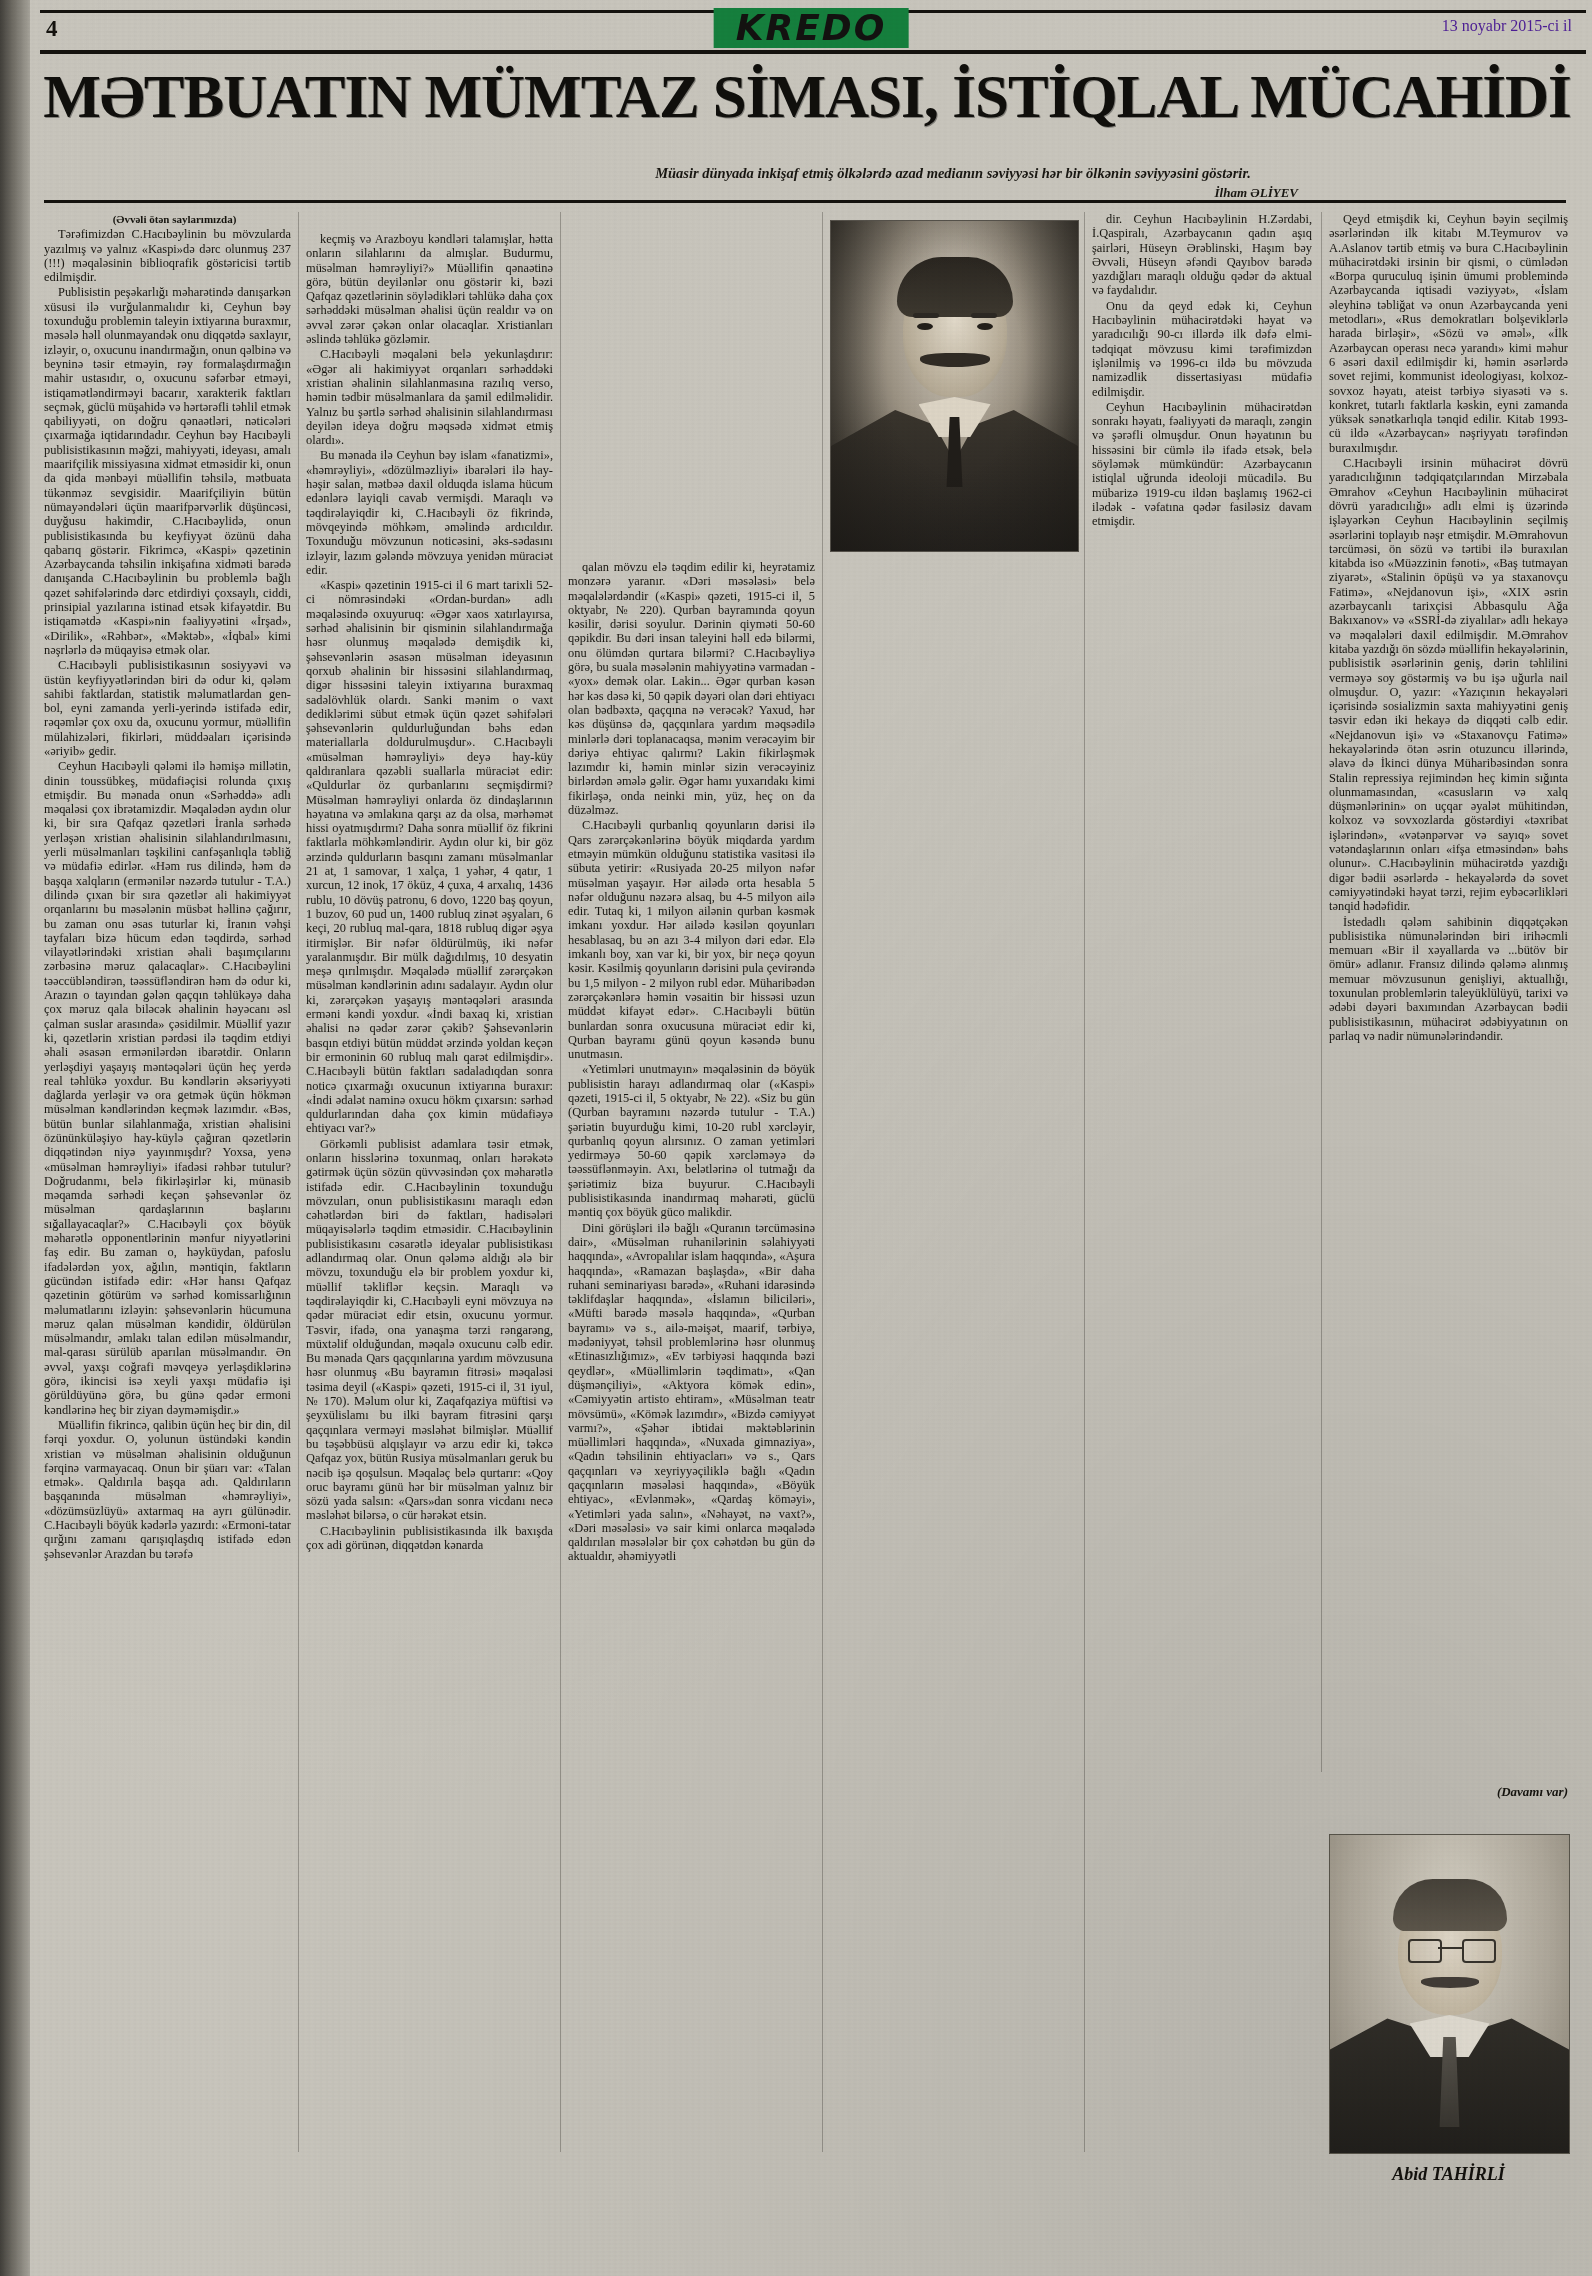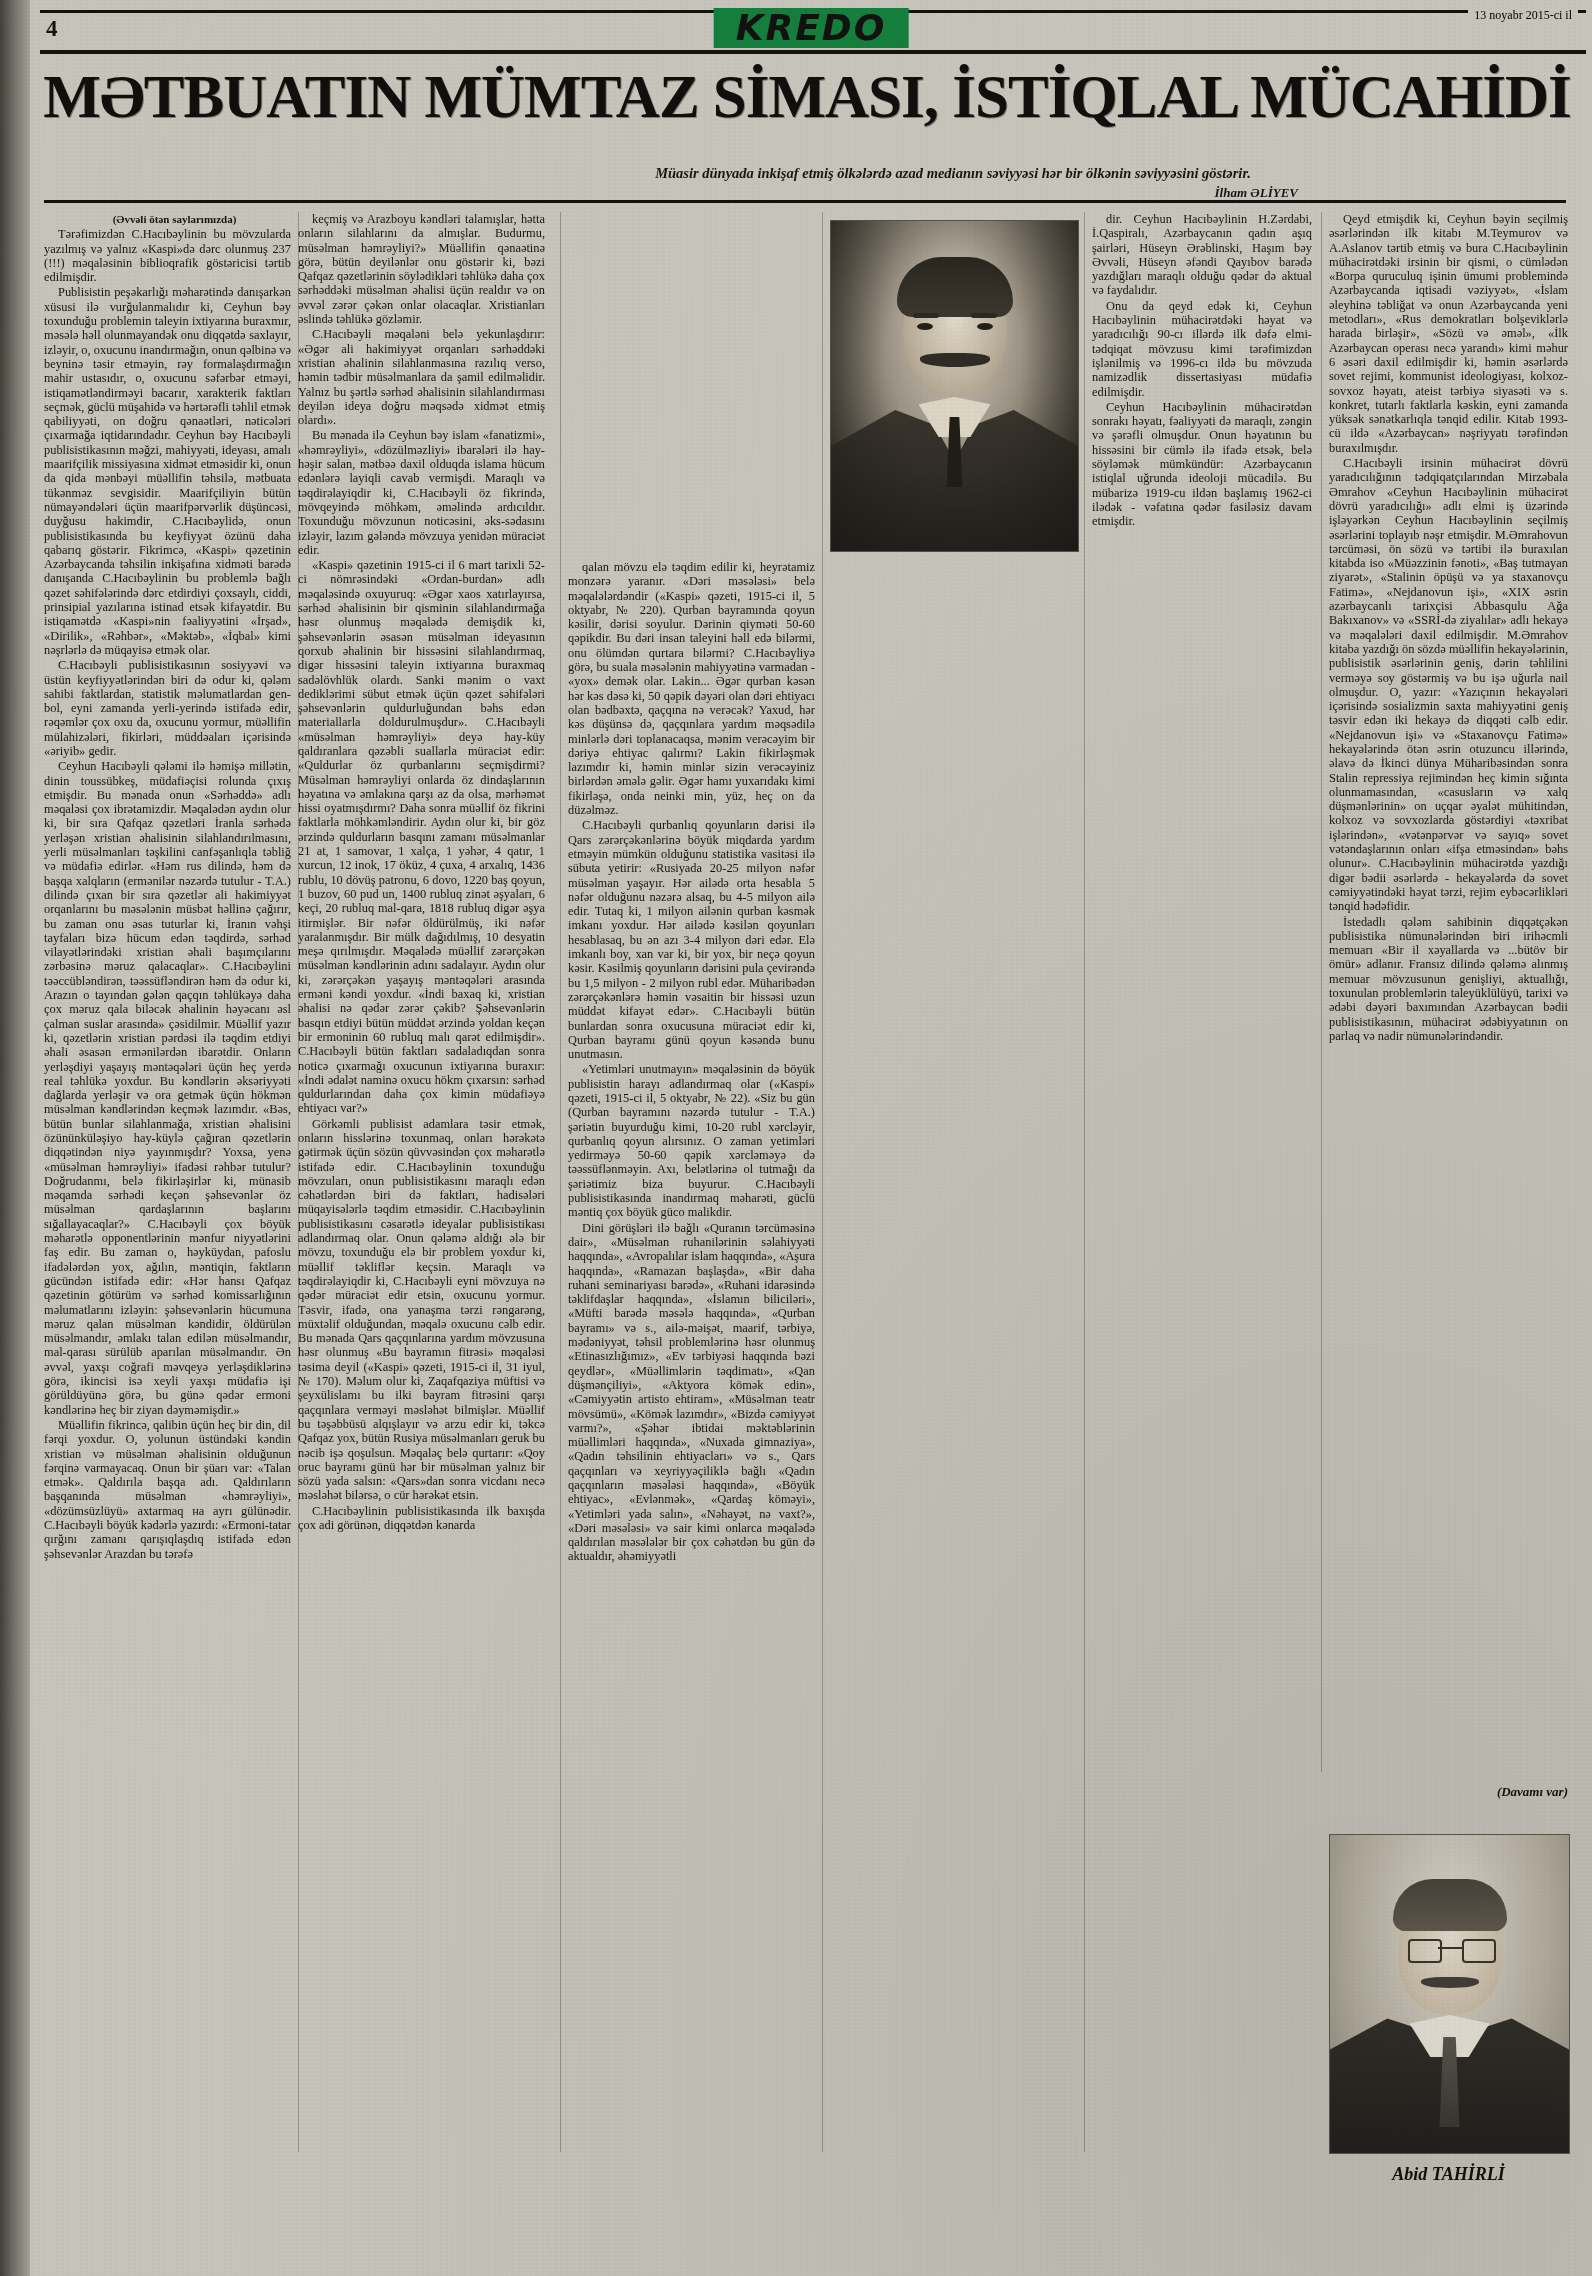--- a/index.html
+++ b/index.html
@@ -74,23 +74,23 @@
     font-style: italic;
     font-size: 36px;
     letter-spacing: 2px;
     color: #131210;
     background: #15803d;
     padding: 0 22px;
     line-height: 40px;
   }
   .issue-date {
     position: absolute;
-    right: 14px; top: 8px;
-    font-size: 12px;
-    color: #000000;
+    right: 14px; top: 17px;
+    font-size: 16px;
+    color: #4c1d95;
     background: #c9c6bd;
     padding: 0 6px;
   }
 
   
   .headline {
     position: absolute;
     left: 42px; top: 64px;
     width: 1530px;
     text-align: center;
@@ -125,21 +125,21 @@
     text-align: justify;
     color: #17150f;
     hyphens: auto;
   }
   .col p {
     margin: 0 0 1px 0;
     text-indent: 14px;
   }
 
   .col1 { left: 0;    width: 247px; }
-  .col2 { left: 254px; width: 247px; }
+  .col2 { left: 262px; width: 247px; margin-top: 20px; }
   .col3 { left: 524px; width: 247px; }
   .col5 { left: 1048px; width: 220px; }
   .col6 { left: 1285px; width: 239px; }
 
   .col-rule {
     position: absolute;
     top: 0;
     width: 1px;
     background: #6e6b64;
     opacity: 0.55;

